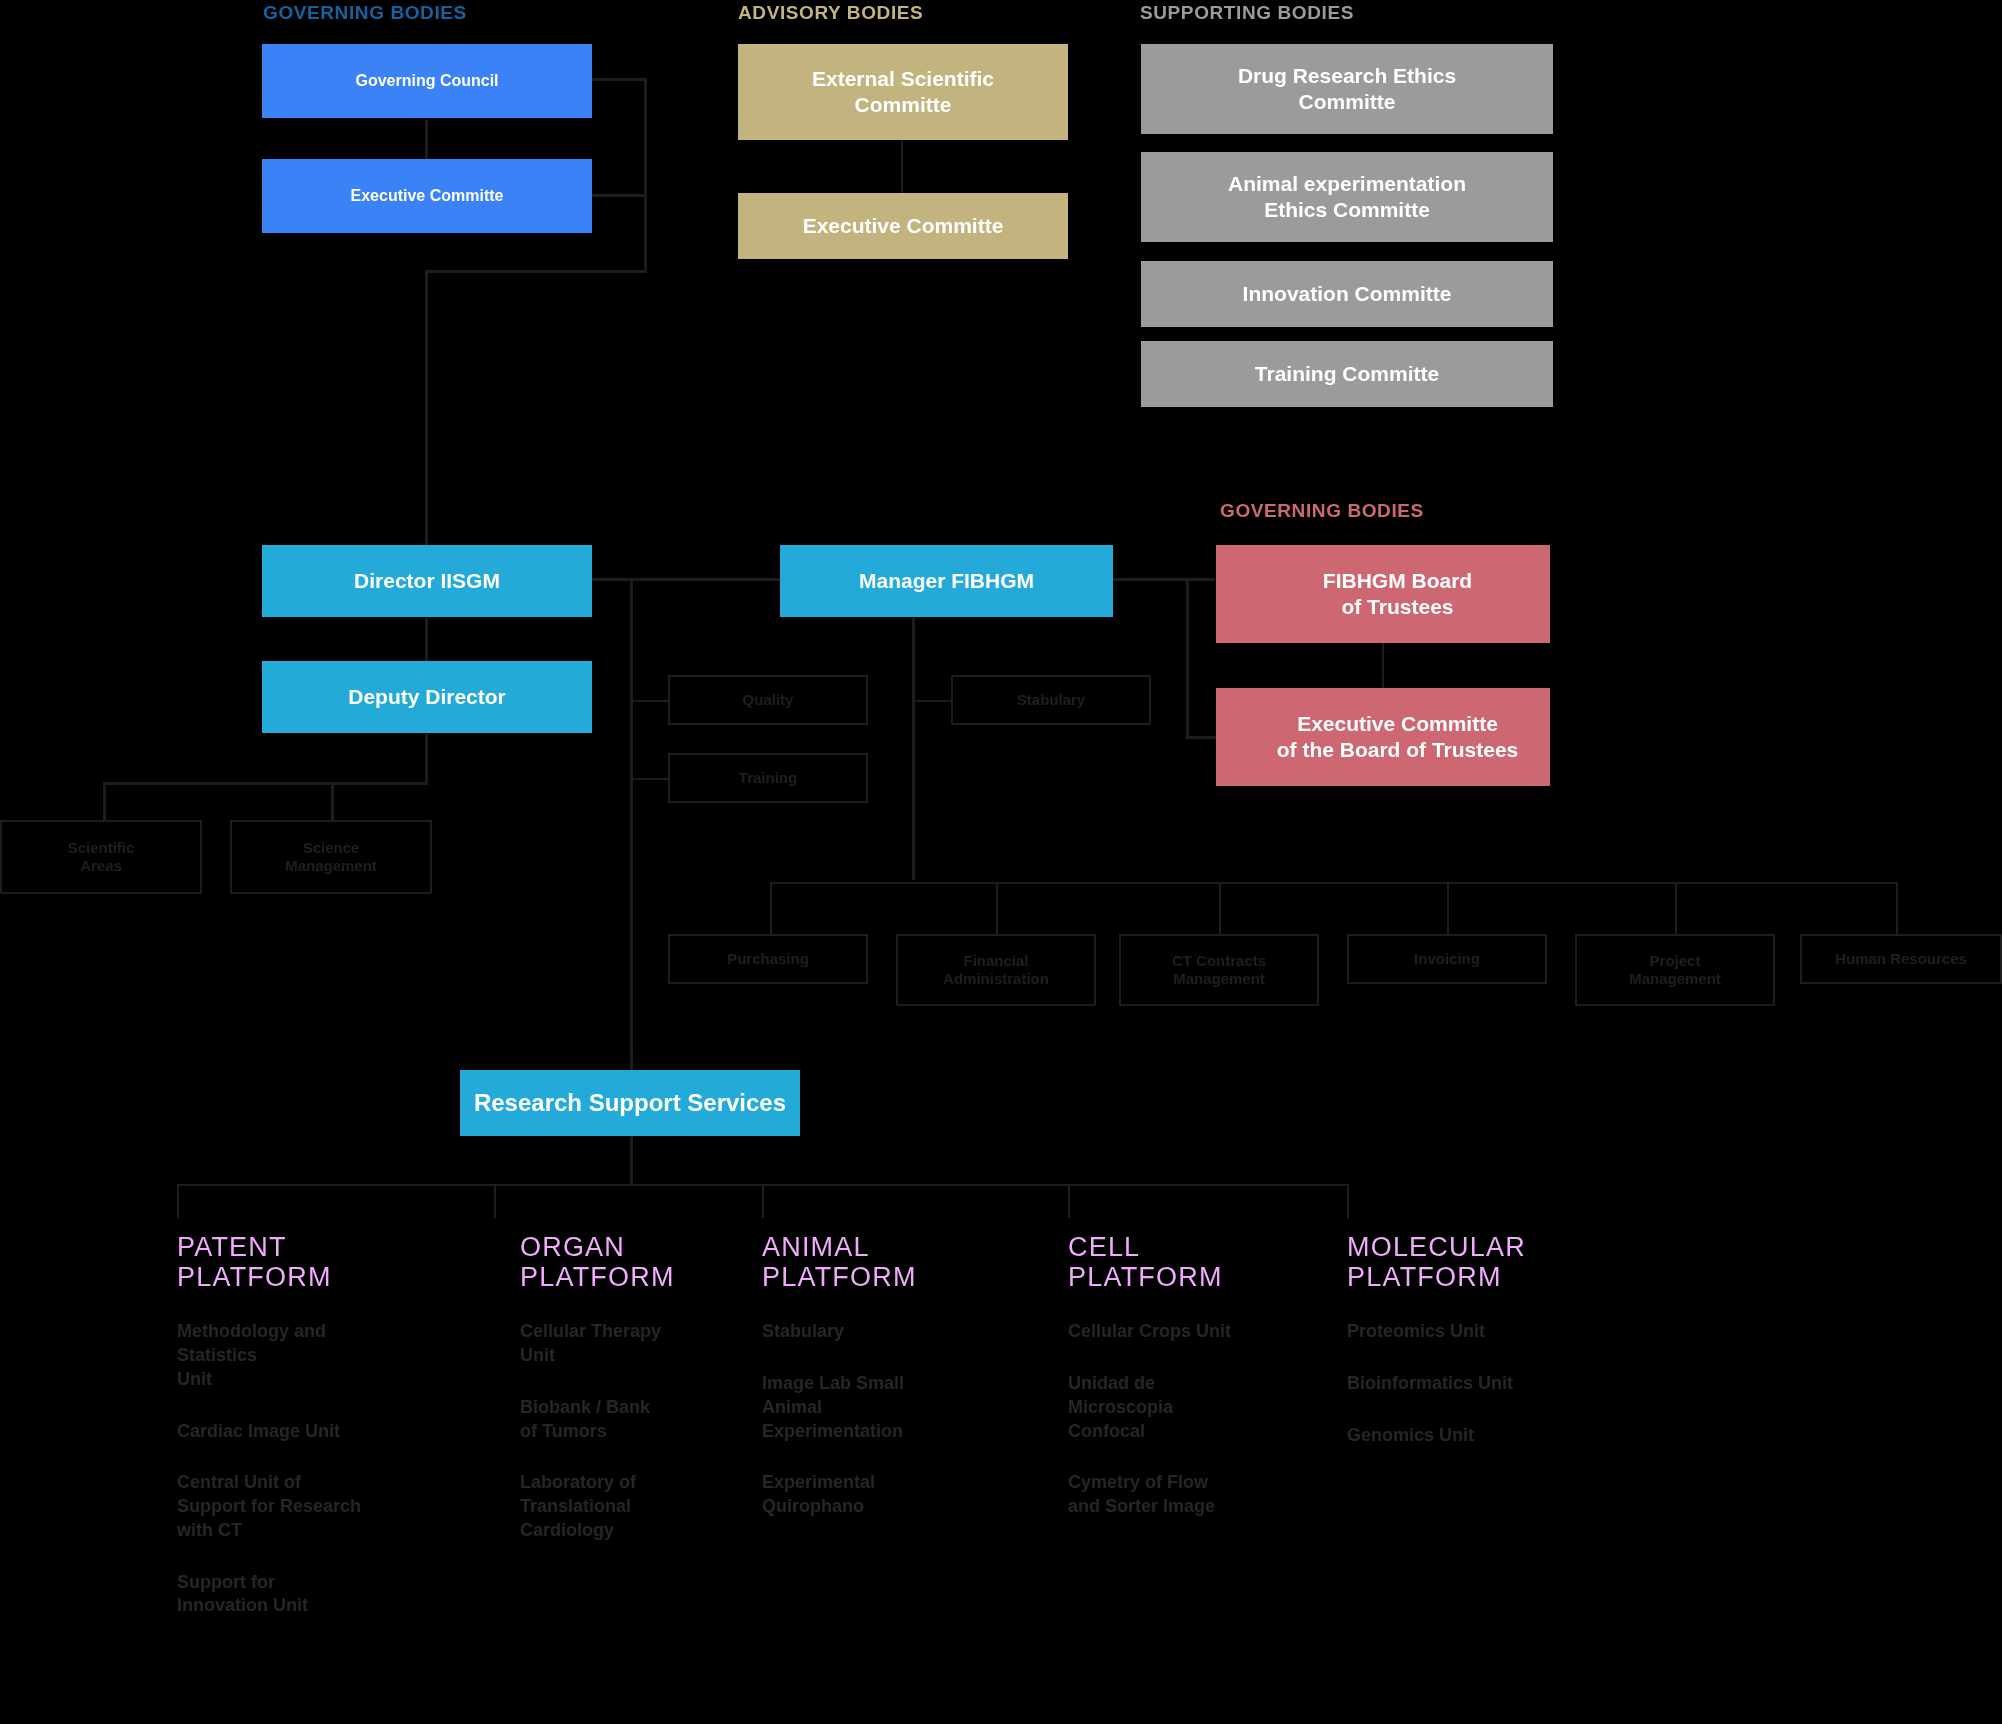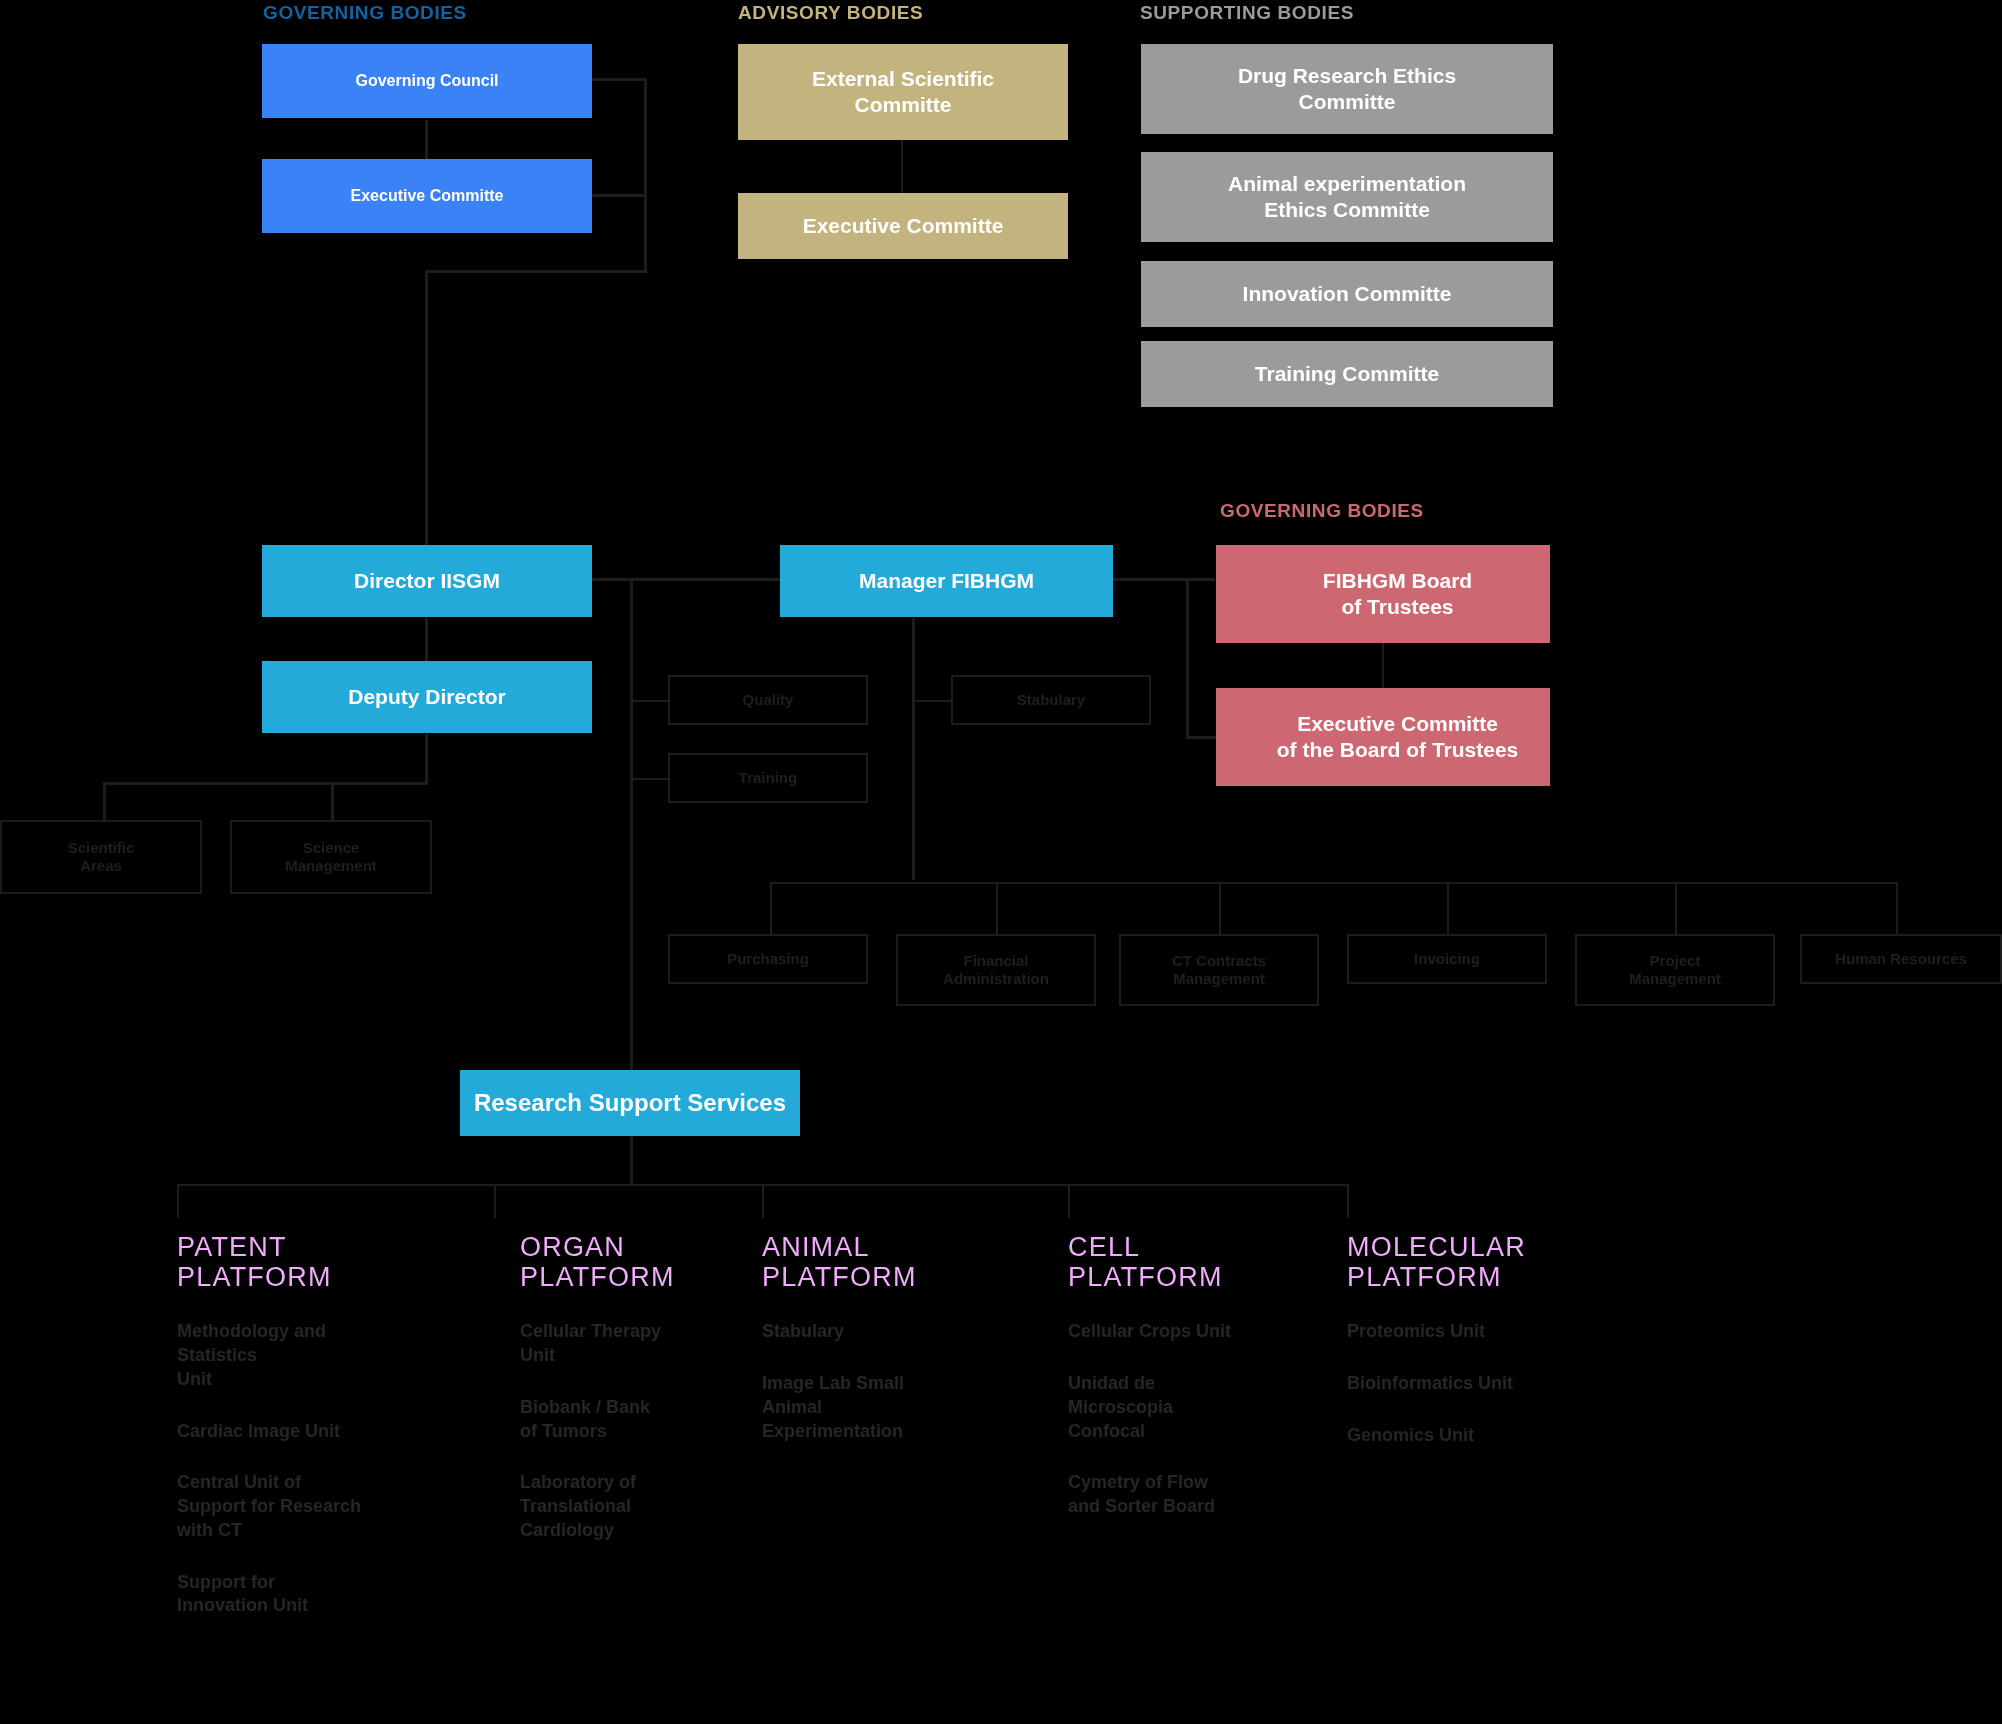--- a/index.html
+++ b/index.html
@@ -226,31 +226,33 @@
 Cardiology</div>
   </div>
 
   <div class="platform-col" style="left:762px; top:1232px; width:300px;">
     <div class="platform-title">ANIMAL
 PLATFORM</div>
     <div class="platform-unit">Stabulary</div>
     <div class="platform-unit">Image Lab Small
 Animal
 Experimentation</div>
+    <div class="platform-unit">Experimental
+Quirophano</div>
   </div>
 
   <div class="platform-col" style="left:1068px; top:1232px; width:280px;">
     <div class="platform-title">CELL
 PLATFORM</div>
     <div class="platform-unit">Cellular Crops Unit</div>
     <div class="platform-unit">Unidad de
 Microscopia
 Confocal</div>
     <div class="platform-unit">Cymetry of Flow
-and Sorter Board</div>
+and Sorter Image</div>
   </div>
 
   <div class="platform-col" style="left:1347px; top:1232px; width:300px;">
     <div class="platform-title">MOLECULAR
 PLATFORM</div>
     <div class="platform-unit">Proteomics Unit</div>
     <div class="platform-unit">Bioinformatics Unit</div>
     <div class="platform-unit">Genomics Unit</div>
   </div>
 

